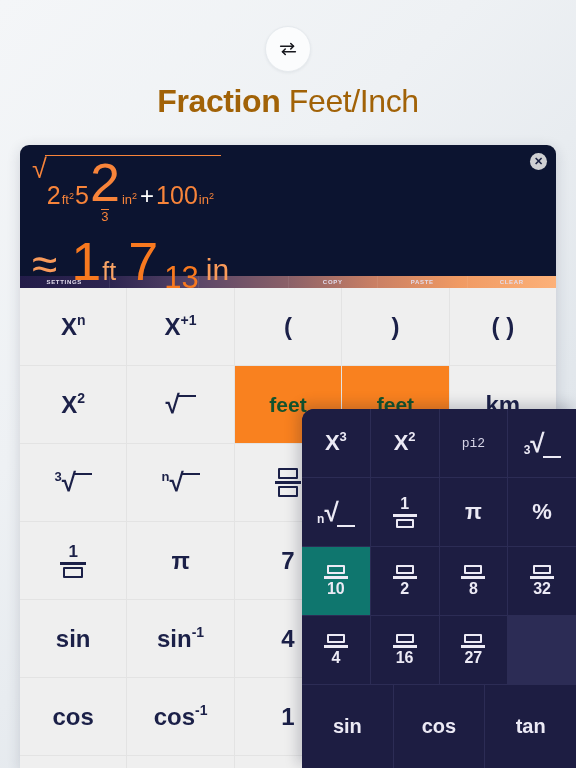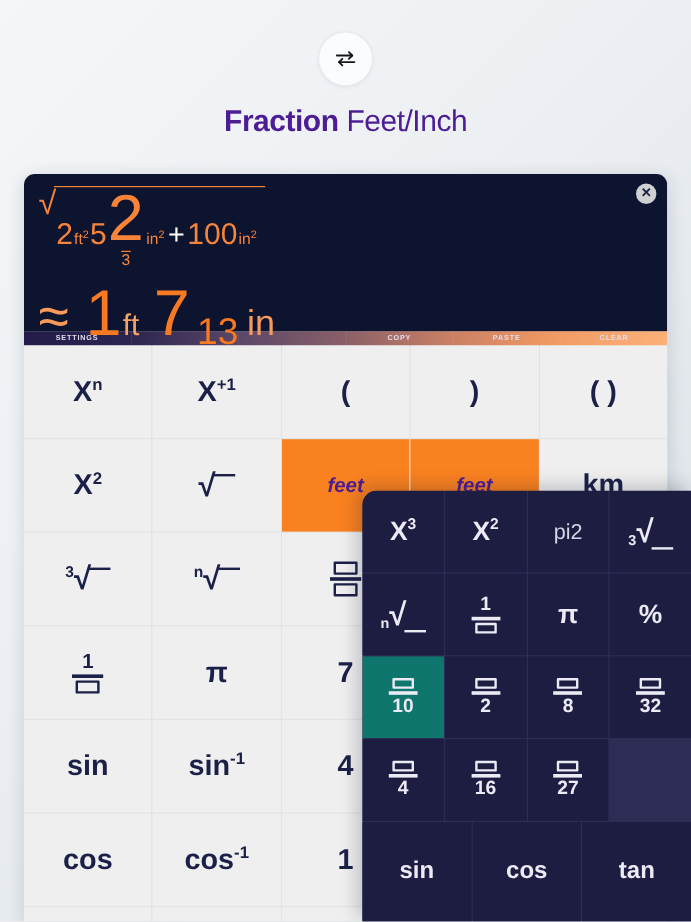--- a/index.html
+++ b/index.html
@@ -20,22 +20,22 @@
     background: #fbfcfd;
     border: 1px solid #e6eaee;
     box-shadow: 0 1px 3px rgba(40,50,70,.07);
     display: flex; align-items: center; justify-content: center;
   }
   .swap-btn svg { display:block; }
 
   .headline {
     position: absolute; top: 83px; left: 0; width: 100%;
     text-align: center;
-    font-size: 25px; line-height: 36px;
-    color: #4c1d95; letter-spacing: -0.4px;
+    font-size: 32px; line-height: 36px;
+    color: #a16207; letter-spacing: -0.4px;
     white-space: nowrap;
   }
   .headline .b { font-weight: 700; }
   .headline .r { font-weight: 400; }
 
   
   .calc {
     position: absolute; left: 20px; top: 145px;
     width: 536px; height: 623px;
     border-radius: 9px 9px 0 0;
@@ -123,21 +123,21 @@
     background: #e3e3e3;
     gap: 1px;
   }
   .key {
     background: #efefef;
     display: flex; align-items: center; justify-content: center;
     color: #1b2048; font-size: 24px; font-weight: 700;
     position: relative;
   }
   .key sup { font-size: 14px; position: relative; top: -7px; }
-  .key.unit-on { background: #f9811f; color: #4c1d95; font-size: 17px; font-style: italic; }
+  .key.unit-on { background: #f9811f; color: #14532d; font-size: 21px; }
   .key .sqrt-wrap { display:inline-flex; align-items:flex-start; }
   .key .idx { font-size: 13px; position: relative; top: 2px; }
   .rootline { font-size: 26px; }
   .boxfrac {
     display: inline-flex; flex-direction: column; align-items: center;
     line-height: 1;
   }
   .boxfrac .bx {
     width: 20px; height: 11px; border: 2px solid #1b2048; border-radius: 1px;
   }
@@ -158,21 +158,21 @@
     grid-template-rows: 68px 68px 68px 68px 1fr;
     gap: 1px;
     background-color: #2c2c55;
   }
   .okey {
     background: #1d1d42;
     display: flex; align-items: center; justify-content: center;
     color: #eceaf5; font-size: 22px; font-weight: 700;
   }
   .okey.sel { background: #0f766e; }
-  .okey.small { font-size: 18px; font-weight: 400; color: #d6d4e6;}
+  .okey.small { font-size: 13px; font-weight: 400; color: #d6d4e6; font-family: Liberation Mono, monospace;}
   .okey sup { font-size: 13px; position: relative; top: -7px; }
   .okey .idx { font-size: 12px; position: relative; top: 2px; }
   .okey .boxfrac .bx { border-color: #eceaf5; width: 18px; height: 9px; }
   .okey .boxfrac .bar { background: #eceaf5; width: 24px; height: 2.5px; }
   .okey .boxfrac .one, .okey .boxfrac .numlbl { font-size: 16px; }
   .trig-row { grid-column: span 4; display: grid; grid-template-columns: repeat(3,1fr); gap:1px; background:#2c2c55;}
   .trig-row .okey { font-size: 20px; }
 </style>
 </head>
 <body>

